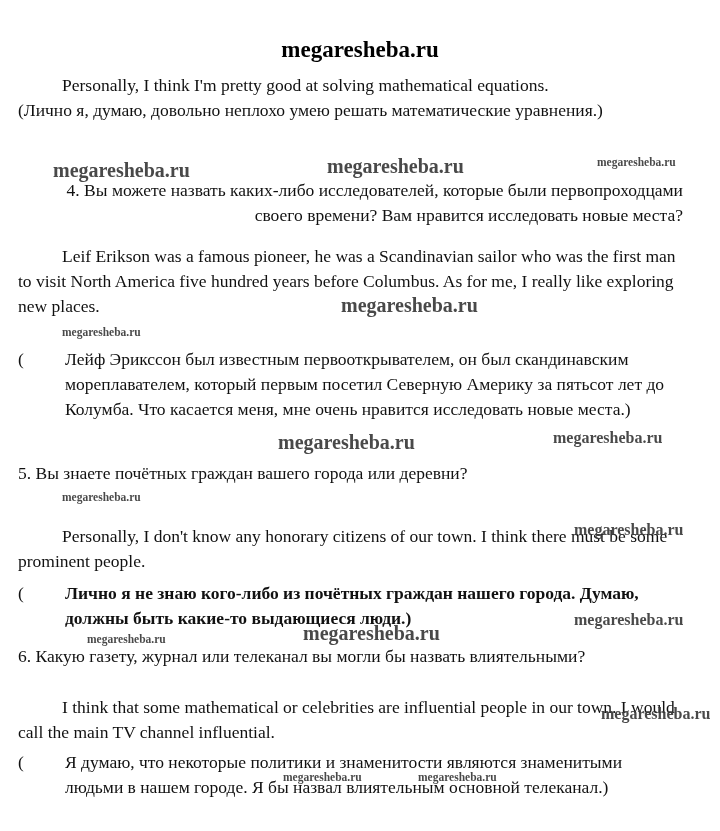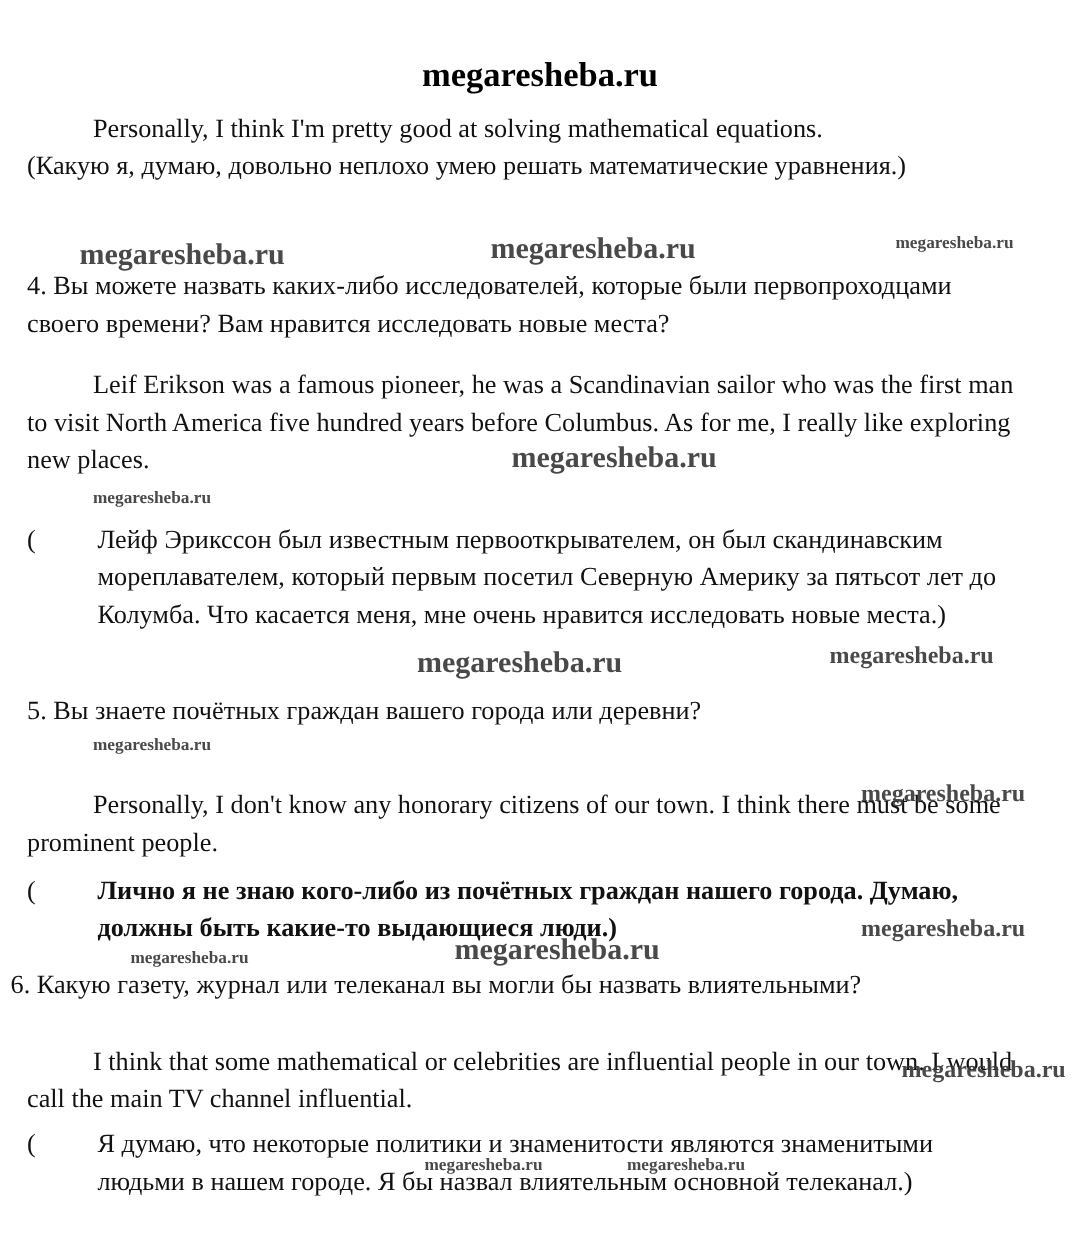--- a/index.html
+++ b/index.html
@@ -69,39 +69,39 @@
 </style>
 </head>
 <body>
 
 <div class="page">
 
   <div class="header-title">megaresheba.ru</div>
 
   <div class="para indent" style="top:40px; left:18px; width:660px;">Personally, I think I'm pretty good at solving mathematical equations.</div>
 
-  <div class="para" style="top:65px; left:18px; width:665px;">(Какую я, думаю, довольно неплохо умею решать математические уравнения.)</div>
+  <div class="para" style="top:65px; left:18px; width:665px;">(Лично я, думаю, довольно неплохо умею решать математические уравнения.)</div>
 
-  <div class="para" style="top:145px; left:18px; width:665px;">4. Вы можете назвать каких-либо исследователей, которые были первопроходцами своего времени? Вам нравится исследовать новые места?</div>
+  <div class="para" style="top:145px; left:18px; width:665px;text-align:right;">4. Вы можете назвать каких-либо исследователей, которые были первопроходцами своего времени? Вам нравится исследовать новые места?</div>
 
   <div class="para indent" style="top:211px; left:18px; width:668px;">Leif Erikson was a famous pioneer, he was a Scandinavian sailor who was the first man to visit North America five hundred years before Columbus. As for me, I really like exploring new places.</div>
 
   <div class="para" style="top:314px; left:18px; width:20px;">(</div>
 
   <div class="para" style="top:314px; left:65px; width:618px;">Лейф Эрикссон был известным первооткрывателем, он был скандинавским мореплавателем, который первым посетил Северную Америку за пятьсот лет до Колумба. Что касается меня, мне очень нравится исследовать новые места.)</div>
 
   <div class="para" style="top:428px; left:18px; width:665px;">5. Вы знаете почётных граждан вашего города или деревни?</div>
 
   <div class="para indent" style="top:491px; left:18px; width:668px;">Personally, I don't know any honorary citizens of our town. I think there must be some prominent people.</div>
 
   <div class="para" style="top:548px; left:18px; width:20px;">(</div>
 
   <div class="para" style="top:548px; left:65px; width:618px;font-weight:bold;">Лично я не знаю кого-либо из почётных граждан нашего города. Думаю, должны быть какие-то выдающиеся люди.)</div>
 
-  <div class="para" style="top:611px; left:7px; width:690px;">6. Какую газету, журнал или телеканал вы могли бы назвать влиятельными?</div>
+  <div class="para" style="top:611px; left:18px; width:690px;">6. Какую газету, журнал или телеканал вы могли бы назвать влиятельными?</div>
 
   <div class="para indent" style="top:662px; left:18px; width:668px;">I think that some mathematical or celebrities are influential people in our town. I would call the main TV channel influential.</div>
 
   <div class="para" style="top:717px; left:18px; width:20px;">(</div>
 
   <div class="para" style="top:717px; left:65px; width:618px;">Я думаю, что некоторые политики и знаменитости являются знаменитыми людьми в нашем городе. Я бы назвал влиятельным основной телеканал.)</div>
 
   <div id="watermark-layer">
       <div class="wm wm-lg" style="left: 53px; top: 126px;">megaresheba.ru</div>
       <div class="wm wm-lg" style="left: 327px; top: 122px;">megaresheba.ru</div>

